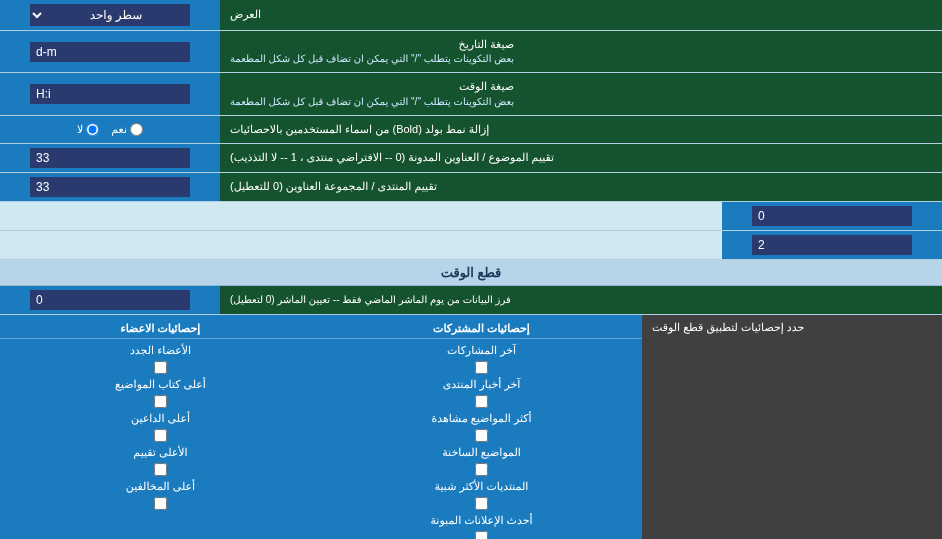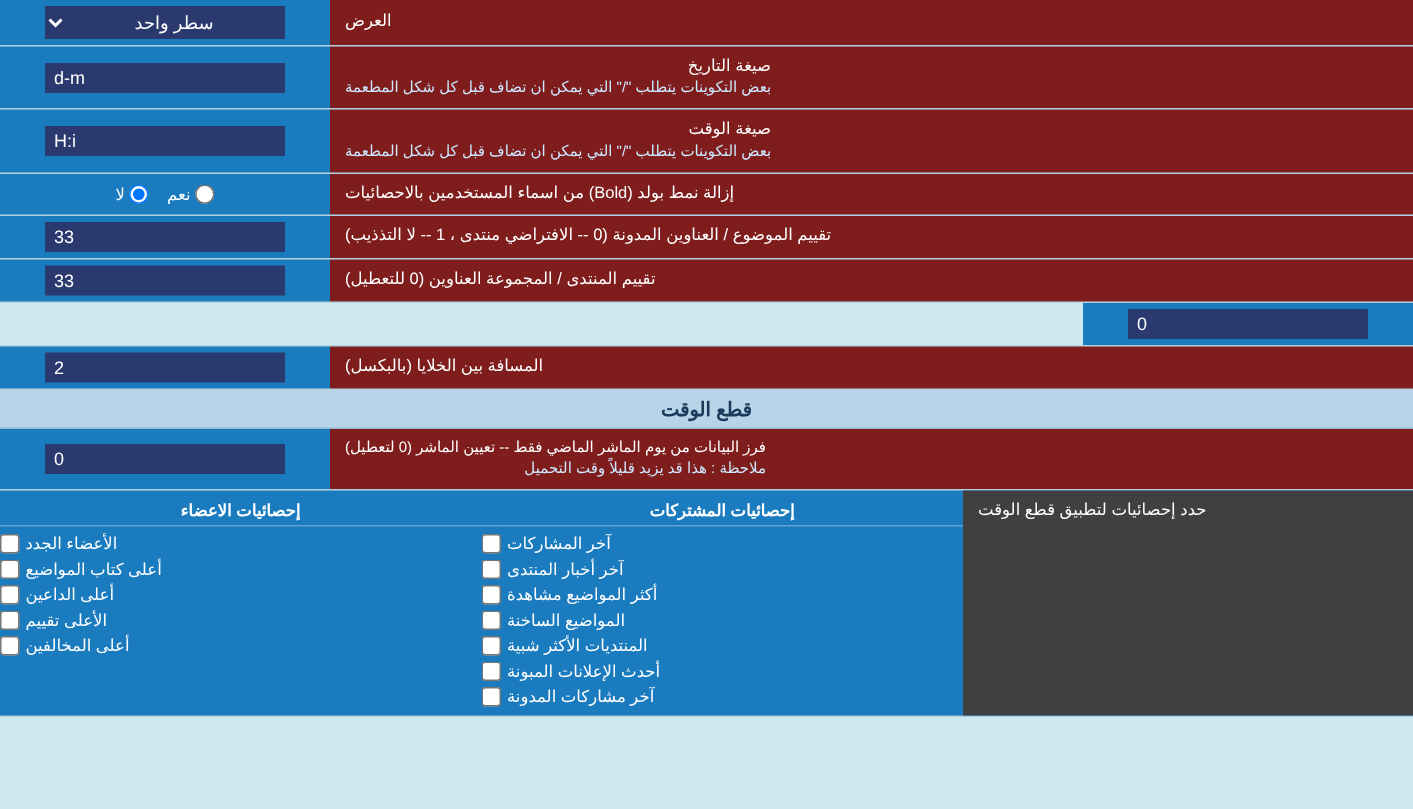--- a/index.html
+++ b/index.html
@@ -13,21 +13,21 @@
       overflow-x: hidden;
     }
 
     .row {
       display: flex;
       width: 100%;
       border-bottom: 1px solid #b0cfe0;
     }
 
     .label-cell {
-      background: #7f1d1d;
+      background: #14532d;
       color: #ffffff;
       padding: 6px 10px;
       text-align: right;
       display: flex;
       align-items: center;
       justify-content: flex-end;
       flex: 1;
       font-size: 11px;
       line-height: 1.4;
     }
@@ -107,20 +107,21 @@
     }
 
     .checkbox-item {
       display: flex;
       align-items: center;
       gap: 4px;
       color: #ffffff;
       font-size: 11px;
       padding: 2px 0;
       justify-content: flex-end;
+      flex-direction: column;
     }
 
     .checkbox-item input[type="checkbox"] {
       margin: 0;
     }
 
     .limit-label-cell {
       background: #404040;
       color: #ffffff;
       padding: 6px 10px;
@@ -231,37 +232,33 @@
   </div>
 </div>
 
 <div class="row">
   <div class="input-cell">
     <input type="text" value="0" style="">
   </div>
 </div>
 
 <div class="row">
-  <div class="label-cell">
-    <span>المسافة بين الخلايا (بالبكسل)</span>
-  </div>
   <div class="input-cell">
     <input type="text" value="2" style="">
   </div>
 </div>
 
 <div class="section-header">
   <span>قطع الوقت</span>
 </div>
 
 <div class="row">
   <div class="label-cell small-text">
     <div>
       <div>فرز البيانات من يوم الماشر الماضي فقط -- تعيين الماشر (0 لتعطيل)</div>
-      <div class="note-text">ملاحظة : هذا قد يزيد قليلاً وقت التحميل</div>
     </div>
   </div>
   <div class="input-cell">
     <input type="text" value="0" style="">
   </div>
 </div>
 
 <div class="full-row">
 
   <div class="limit-label-cell">

